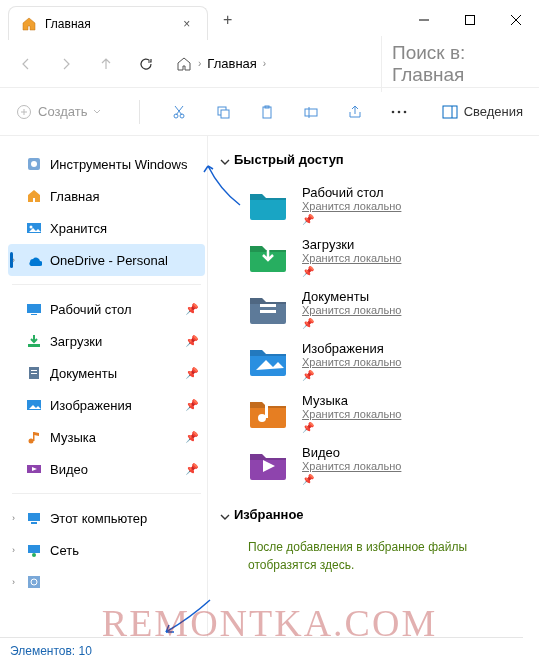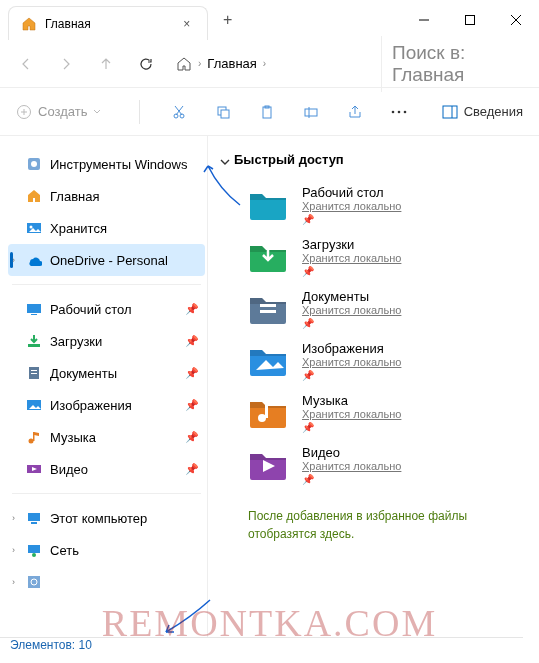--- a/index.html
+++ b/index.html
@@ -35,21 +35,21 @@
 .main { flex:1; padding:16px 12px; overflow:auto; }
 .section-header { display:flex; align-items:flex-end; gap:4px; font-size:13px; font-weight:600; margin-bottom:16px; cursor:pointer; }
 .qa-list { display:flex; flex-direction:column; gap:8px; margin-left:28px; margin-bottom:20px; }
 .qa-item { display:flex; align-items:center; gap:14px; cursor:pointer; padding:2px 0; }
 .qa-icon { width:40px; height:34px; border-radius:2px; position:relative; flex:0 0 40px; }
 .qa-txt { display:flex; flex-direction:column; }
 .qa-name { font-size:13px; }
 .qa-sub { font-size:11px; color:#777;text-decoration:underline; }
 .qa-pin { font-size:10px; color:#aaa; margin-top:2px; }
 .fav-empty { font-size:12px; color:#4d7c0f; margin-left:28px; line-height:1.5; }
-.statusbar { position:absolute; bottom:0; left:0; right:16px; height:26px; border-top:1px solid #e5e5e5; display:flex; align-items:flex-start; padding:0 10px; font-size:12px; color:#1b66b1; }
+.statusbar { position:absolute; bottom:0; left:0; right:16px; height:26px; border-top:1px solid #e5e5e5; display:flex; align-items:center; padding:0 10px; font-size:12px; color:#1b66b1; }
 .watermark { position:absolute; bottom:18px; left:0; right:0; text-align:center; font-size:38px; font-weight:400; color:rgba(172,30,30,0.35); letter-spacing:2px; font-family:serif; pointer-events:none; }
 .arrow-svg { position:absolute; pointer-events:none; }
 .ico { width:16px; height:16px; display:inline-block; }
 </style>
 </head>
 <body>
 
 <div class="titlebar">
   <div class="tab">
     <svg class="ico" viewBox="0 0 16 16">
@@ -352,20 +352,26 @@
             <path d="M2 6h12l4 4h20v2H2z" fill="rgba(0,0,0,0.15)"></path>
             <path d="M15 12l12 6-12 6z" fill="#fff"></path>
           </svg>
           <div class="qa-txt">
             <span class="qa-name">Видео</span>
             <span class="qa-sub">Хранится локально</span>
             <span class="qa-pin">📌</span>
           </div>
         </div>
       </div>
+    <div class="section-header">
+      <svg width="10" height="10" viewBox="0 0 10 10">
+          <path d="M1 3l4 4 4-4" fill="none" stroke="#333" stroke-width="1.4"></path>
+        </svg>
+      <span>Избранное</span>
+    </div>
     <div class="fav-empty">После добавления в избранное файлы отобразятся здесь.</div>
   </div>
 </div>
 
 <div class="statusbar">
   <span>Элементов: 10</span>
 </div>
 
 <svg class="arrow-svg" style="left:200px;top:160px" width="50" height="50">
     <path d="M40 45 Q20 30 8 6" fill="none" stroke="#1560d0" stroke-width="1.5"></path>

